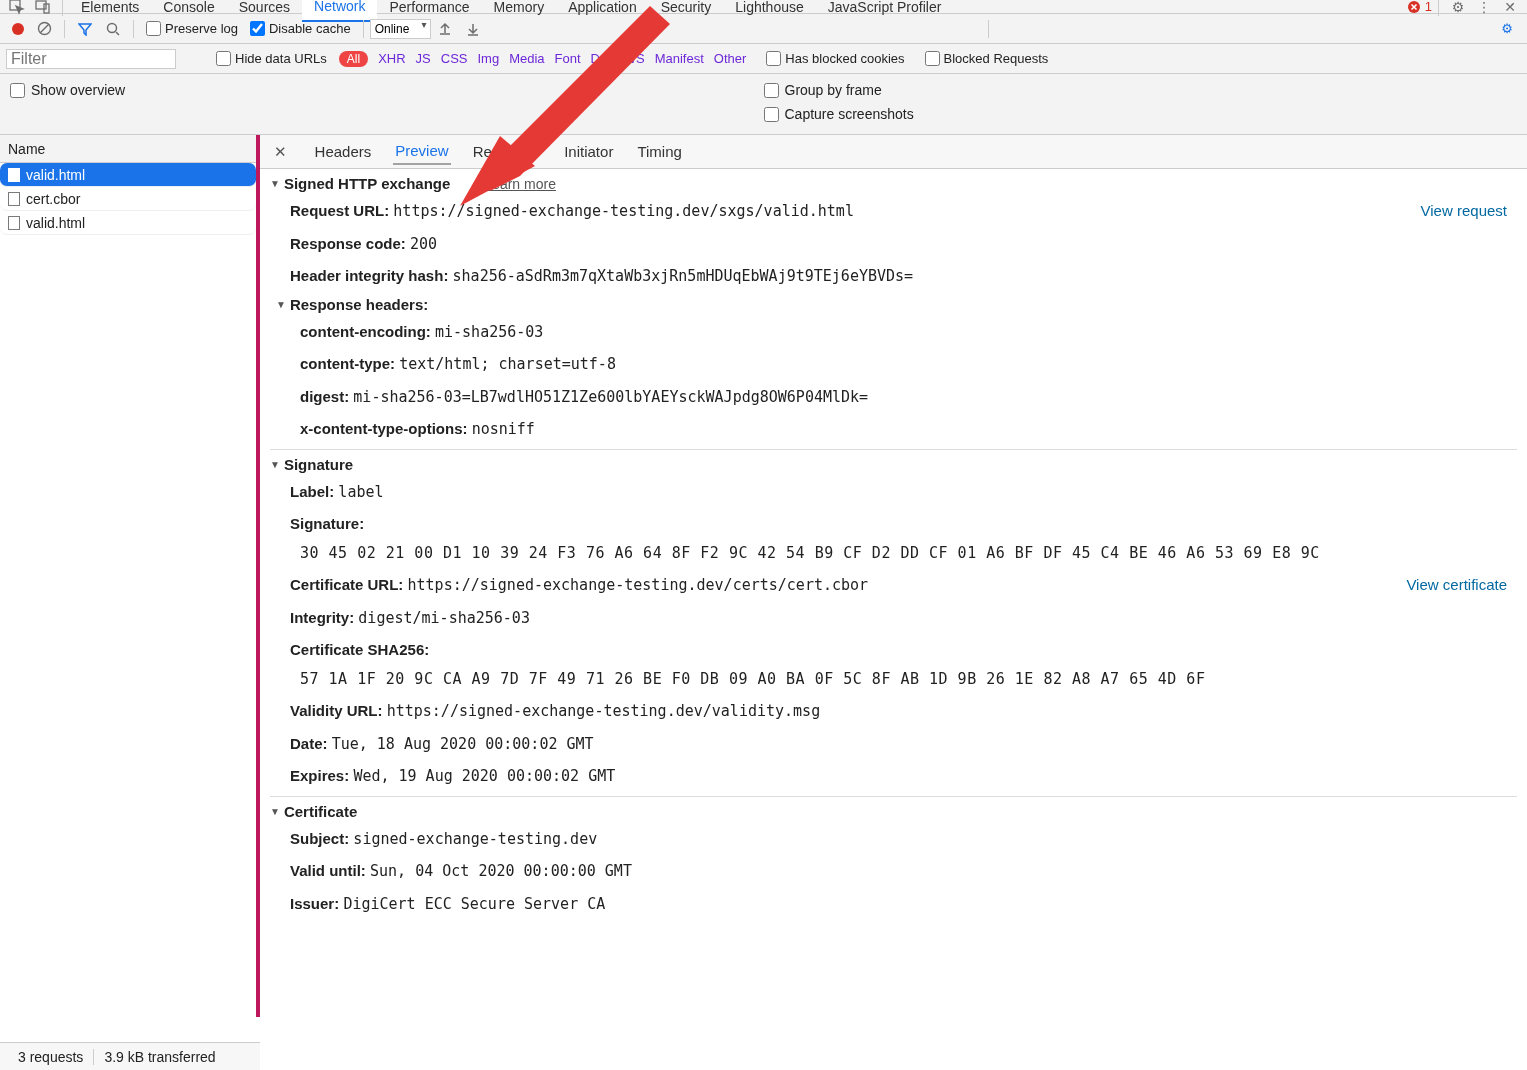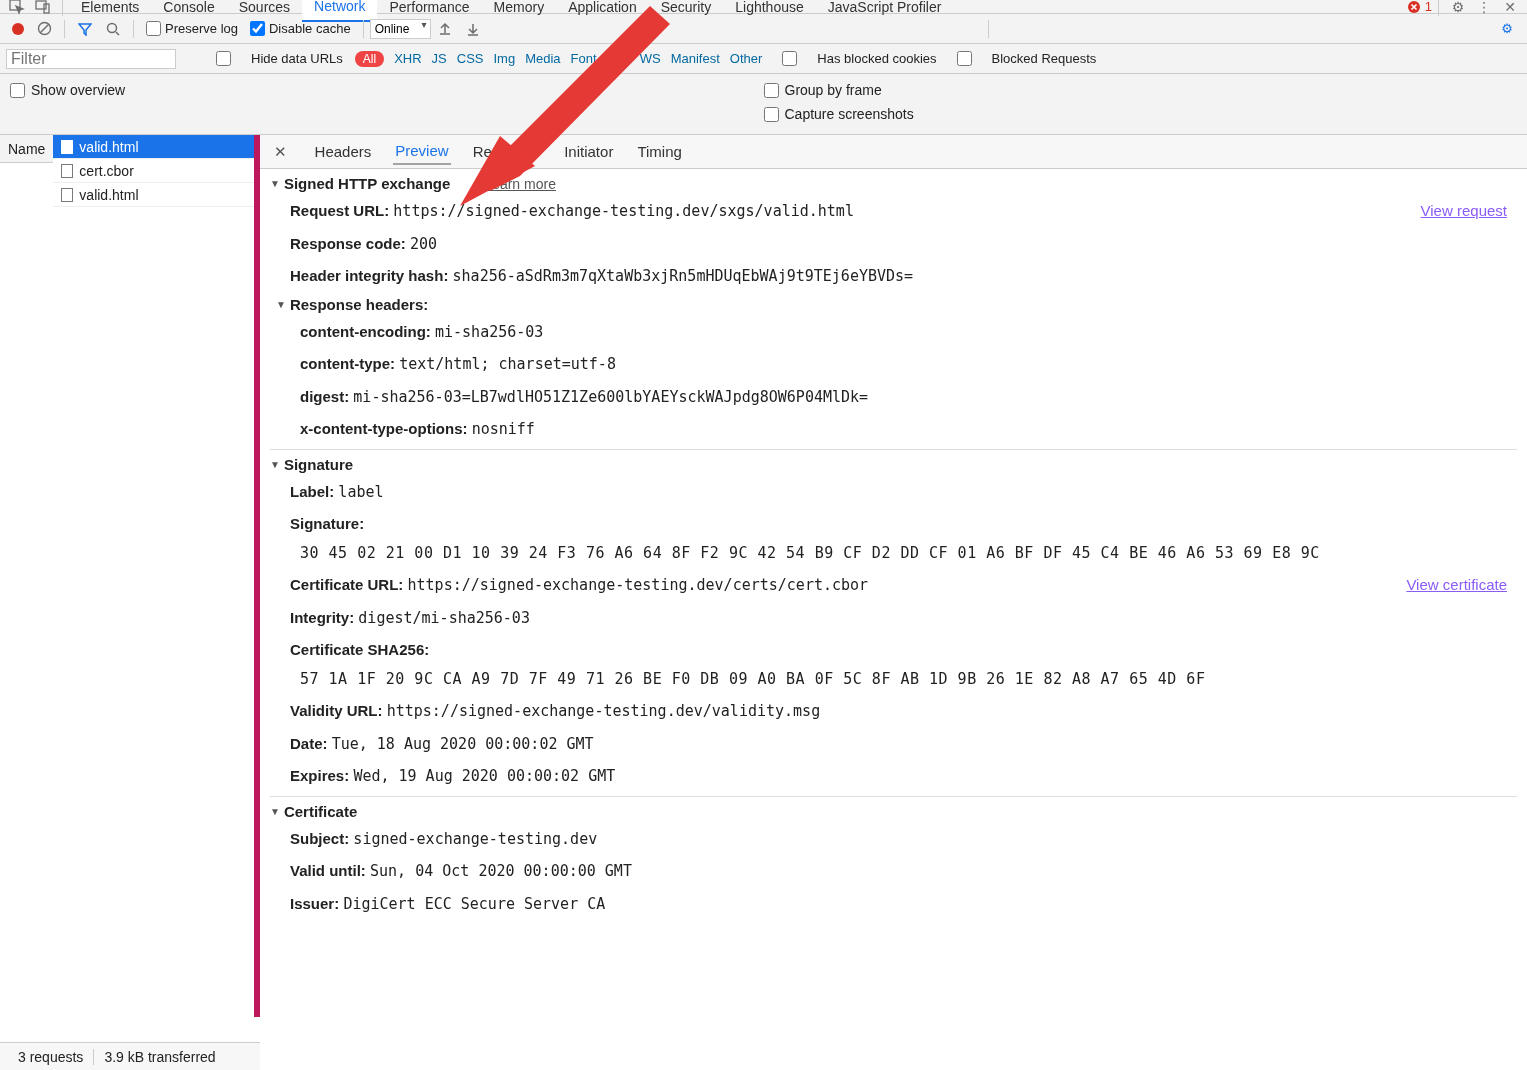--- a/index.html
+++ b/index.html
@@ -39,38 +39,38 @@
 .select-wrap{position:relative;display:inline-flex;align-items:flex-start;}
 .select-wrap::after{content:"▾";position:absolute;right:4px;font-size:10px;color:#555;pointer-events:none;}
 .toolbar .gear { margin-left:auto; color:#1a73e8; cursor:pointer;}
 
 
 .filters {
   display:flex;align-items:center;height:30px;padding:0 6px;border-bottom:1px solid #ccc;background:#f3f3f3;font-size:13px;
 }
 .filters input[type=text]{ width:170px;height:20px;border:1px solid #ccc;padding:0 4px;font-size:16px;}
 .filters .chipset{display:flex;align-items:center;gap:10px;margin-left:12px;}
-.filters .chip{cursor:pointer;color:#0369a1;}
+.filters .chip{cursor:pointer;color:#6d28d9;}
 .filters .chip.all{background:#ef4444;color:#fff;border-radius:8px;padding:1px 8px;font-size:12px;}
-.filters label{display:flex;align-items:center;gap:20px;margin-left:20px;cursor:pointer;}
+.filters label{display:flex;align-items:center;gap:4px;margin-left:20px;cursor:pointer;}
 
 
 .opts {
   display:flex;padding:4px 10px;background:#f3f3f3;font-size:14px;
 }
 .opts .col{flex:1;display:flex;flex-direction:column;gap:8px;}
 .opts label{display:flex;align-items:center;gap:6px;cursor:pointer;}
 .opts-wrap{border-bottom:1px solid #ccc;background:#f3f3f3;padding:4px 0 8px;}
 
 
 .split{display:flex;height:calc(100% - 30px - 30px - 30px - 70px - 28px);}
-.left{width:260px;border-right:6px solid #be185d;display:flex;flex-direction:row;}
+.left{width:260px;border-right:4px solid #be185d;display:flex;flex-direction:column;}
 .left-head{height:28px;border-bottom:1px solid #ccc;display:flex;align-items:center;padding:0 8px;font-size:14px;color:#222;background:#f3f3f3;}
 .req-list{flex:1;overflow:auto;}
-.req-row{height:24px;display:flex;align-items:center;gap:6px;padding:0 8px;font-size:14px;cursor:pointer;border-bottom:1px solid #eee;}
+.req-row{height:24px;display:flex;align-items:center;gap:6px;padding:0 8px;font-size:14px;cursor:pointer;border-bottom:1px solid #eee;border-radius:7px;}
 .req-row.selected{background:#1a73e8;color:#fff;}
 .req-row .doc-icon{width:12px;height:14px;border:1px solid currentColor;opacity:.6;}
 .req-row.selected .doc-icon{background:#fff;border-color:#fff;opacity:1;}
 
 .right{flex:1;display:flex;flex-direction:column;overflow:hidden;}
 .detail-tabs{height:34px;display:flex;align-items:center;border-bottom:1px solid #ccc;padding:0 8px;gap:20px;background:#f7f7f7;font-size:15px;}
 .detail-tabs .close{cursor:pointer;color:#555;padding:0 6px;}
 .detail-tabs .dt{cursor:pointer;color:#333;padding:4px 2px;}
 .detail-tabs .dt.active{color:#1a73e8;border-bottom:2px solid #a3a3a3;}
 
@@ -78,21 +78,21 @@
 .section{border-top:1px solid #ddd;margin-top:6px;padding-top:6px;}
 .section:first-child{border-top:none;margin-top:0;padding-top:0;}
 .sec-title{font-weight:700;cursor:pointer;display:flex;align-items:center;gap:4px;}
 .sec-title::before{content:"▼";font-size:10px;color:#555;}
 .learn{margin-left:30px;color:#555;text-decoration:underline;cursor:pointer;font-weight:400;font-size:14px;}
 .kv{margin:6px 0 0 20px;line-height:1.7;}
 .kv b{font-weight:700;}
 .subhead{font-weight:700;margin:6px 0 0 6px;display:flex;align-items:center;gap:4px;}
 .subhead::before{content:"▼";font-size:10px;color:#555;}
 .code-line{margin:4px 0 0 30px;font-family:ui-monospace,Menlo,Consolas,monospace;line-height:1.7;letter-spacing:.5px;white-space:pre-wrap;}
-.link{color:#8b5cf6;text-decoration:underline;cursor:pointer;}
+.link{color:#0369a1;cursor:pointer;}
 .link-right{float:right;margin-right:10px;}
 
 
 .footer{position:absolute;bottom:0;left:0;width:260px;height:28px;border-top:1px solid #ccc;background:#f7f7f7;display:flex;align-items:center;padding:0 8px;font-size:14px;gap:0;}
 .footer span{padding:0 10px;}
 .footer span+span{border-left:1px solid #ccc;}
 
 
 .arrow-overlay{position:absolute;left:460px;top:6px;width:210px;height:200px;pointer-events:none;}
 

